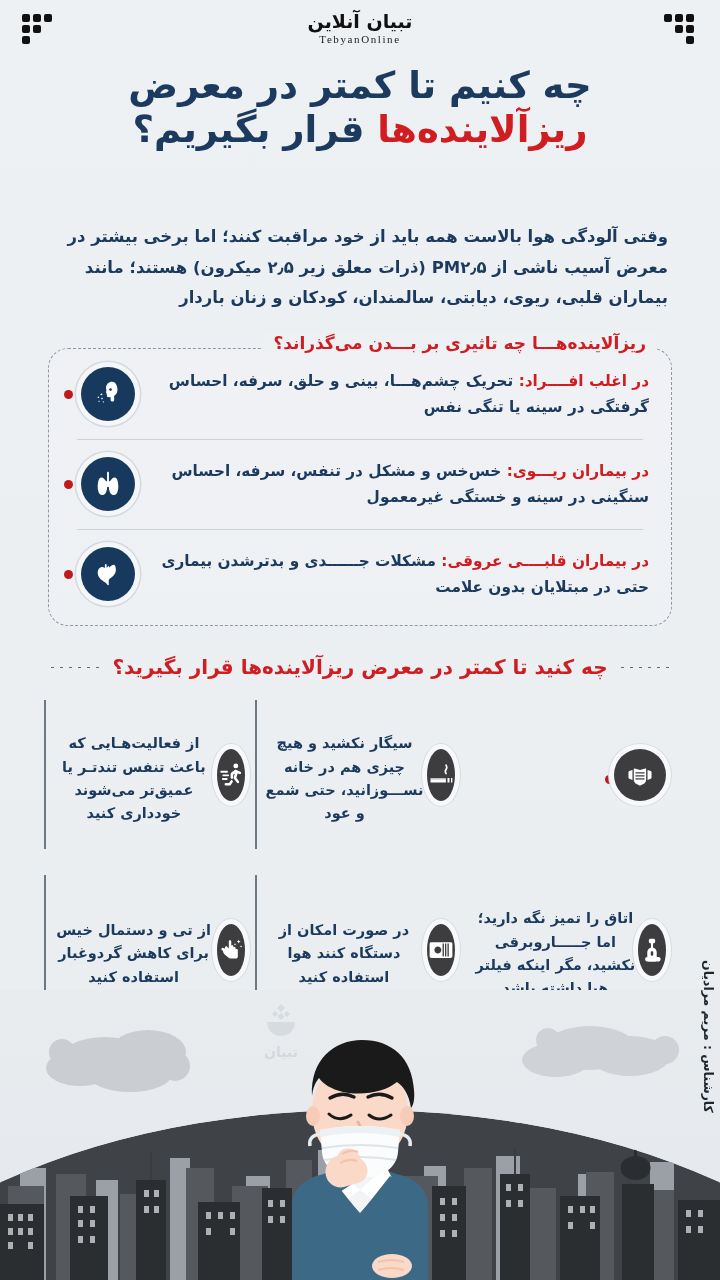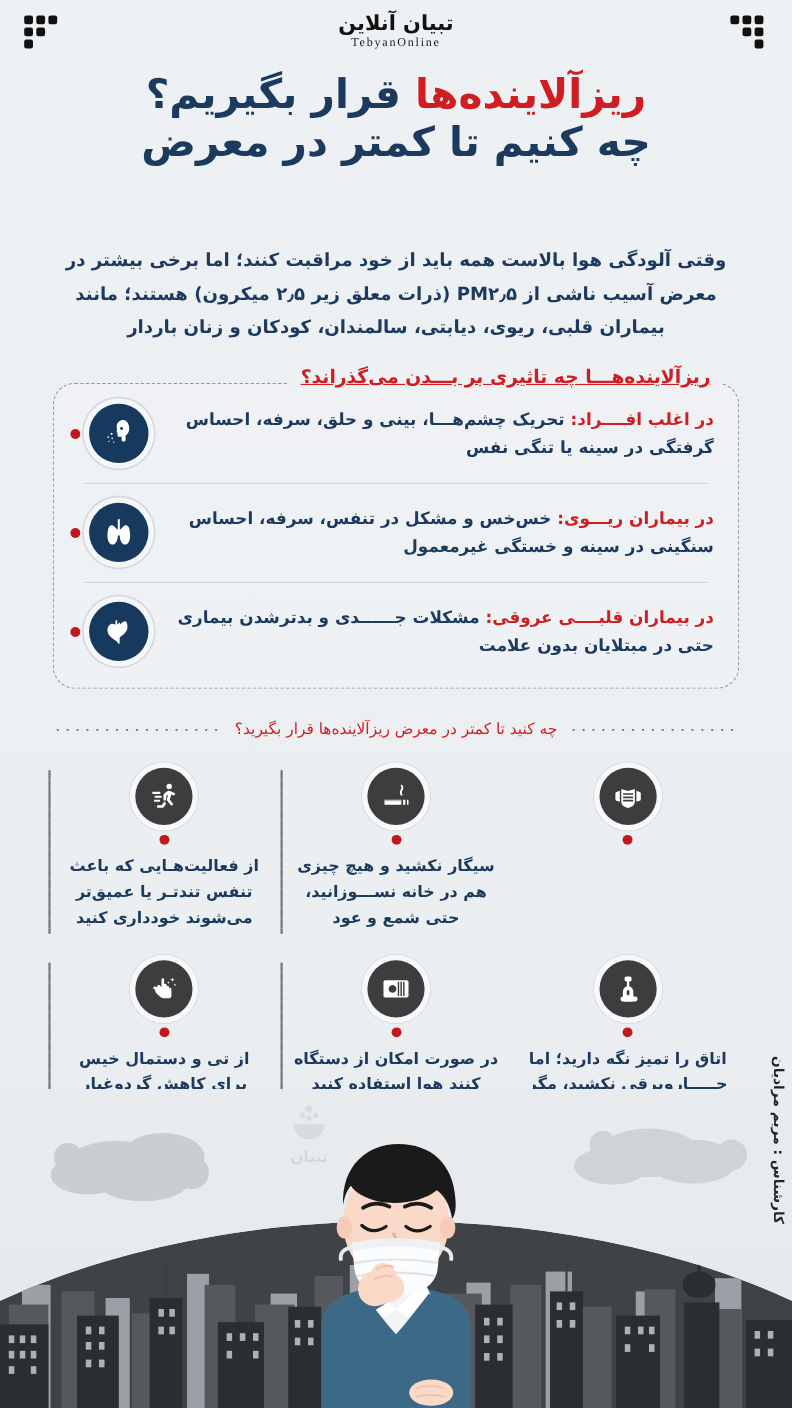--- a/index.html
+++ b/index.html
@@ -51,30 +51,30 @@
     position: absolute; top: 64px; left: 0; right: 0;
     text-align: center; direction: rtl; line-height: 1.18;
   }
   .title-line { font-size: 37px; font-weight: bold; white-space: nowrap; }
   .t-navy { color: #1b3a5e; }
   .t-red  { color: #cf1d21; }
 
   
   .intro {
     position: absolute; top: 222px; left: 52px; right: 52px;
-    direction: rtl; text-align: center;
+    direction: rtl; text-align: right;
     font-size: 16.5px; font-weight: bold; color: #1b3a5e;
     line-height: 1.85;
   }
 
   
   .sec1-head {
     position: absolute; top: 333px; right: 64px;
     direction: rtl; font-size: 17px; font-weight: bold; color: #cf1d21;
-    background: #eef1f4; padding: 0 10px; z-index: 4; text-decoration: underline;
+    background: #eef1f4; padding: 0 10px; z-index: 4;
   }
 
   
   .effects-box {
     position: absolute; top: 348px; left: 48px; right: 48px; height: 278px;
     border: 1.6px dashed #8b99a6;
     border-radius: 20px;
     background: rgba(240,243,246,0.55);
   }
   .effect-row {
@@ -112,33 +112,33 @@
   
   .sec2-wrap {
     position: absolute; top: 655px; left: 48px; right: 48px;
     display: flex; align-items: center; direction: rtl; gap: 10px;
   }
   .sec2-dots { flex: 1 1 auto; height: 3px;
     background-image: radial-gradient(#5f6b76 1.3px, transparent 1.4px);
     background-size: 9px 3px; background-repeat: repeat-x;
   }
   .sec2-head {
-    flex: 0 0 auto; font-size: 14px; font-weight: normal; color: #cf1d21;
+    flex: 0 0 auto; font-size: 20px; font-weight: bold; color: #cf1d21;
     direction: rtl; white-space: nowrap;
   }
 
   
   .tips-grid {
     position: absolute; top: 690px; left: 44px; right: 44px;
     display: grid; grid-template-columns: 1fr 1fr 1fr;
     direction: rtl;
   }
   .tip-cell {
     position: relative;
-    display: flex; flex-direction: column; align-items: center;
+    display: flex; flex-direction: row; align-items: center;
     padding: 8px 10px 14px 10px;
     height: 175px;
   }
   .tip-cell.has-divider::before {
     content: ""; position: absolute; top: 10px; bottom: 16px; left: 0;
     width: 2px;
     background-image: radial-gradient(#6c7884 1.1px, transparent 1.2px);
     background-size: 2px 9px; background-repeat: repeat-y;
   }
   .tip-icon {
@@ -224,25 +224,25 @@
     <div class="dot" style="top:22px;left:11px"></div>
       <div class="dot" style="top:22px;left:22px"></div>
   </div>
 
   <div class="logo-wrap">
     <div class="logo-fa">تبیان آنلاین</div>
     <div class="logo-en">TebyanOnline</div>
   </div>
 
   <div class="main-title">
+    <div class="title-line t-navy">چه کنیم تا کمتر در معرض</div>
     <div class="title-line">
       <span class="t-red">ریزآلاینده‌ها</span>
       <span class="t-navy">قرار بگیریم؟</span>
     </div>
-    <div class="title-line t-navy">چه کنیم تا کمتر در معرض</div>
   </div>
 
   <div class="intro">وقتی آلودگی هوا بالاست همه باید از خود مراقبت کنند؛ اما برخی بیشتر در معرض آسیب ناشی از PM۲٫۵ (ذرات معلق زیر ۲٫۵ میکرون) هستند؛ مانند بیماران قلبی، ریوی، دیابتی، سالمندان، کودکان و زنان باردار</div>
 
   <div class="sec1-head">ریزآلاینده‌هـــا چه تاثیری بر بـــدن می‌گذراند؟</div>
 
   <div class="effects-box">
 
     <div class="effect-row">
       <div class="icon-circle">

